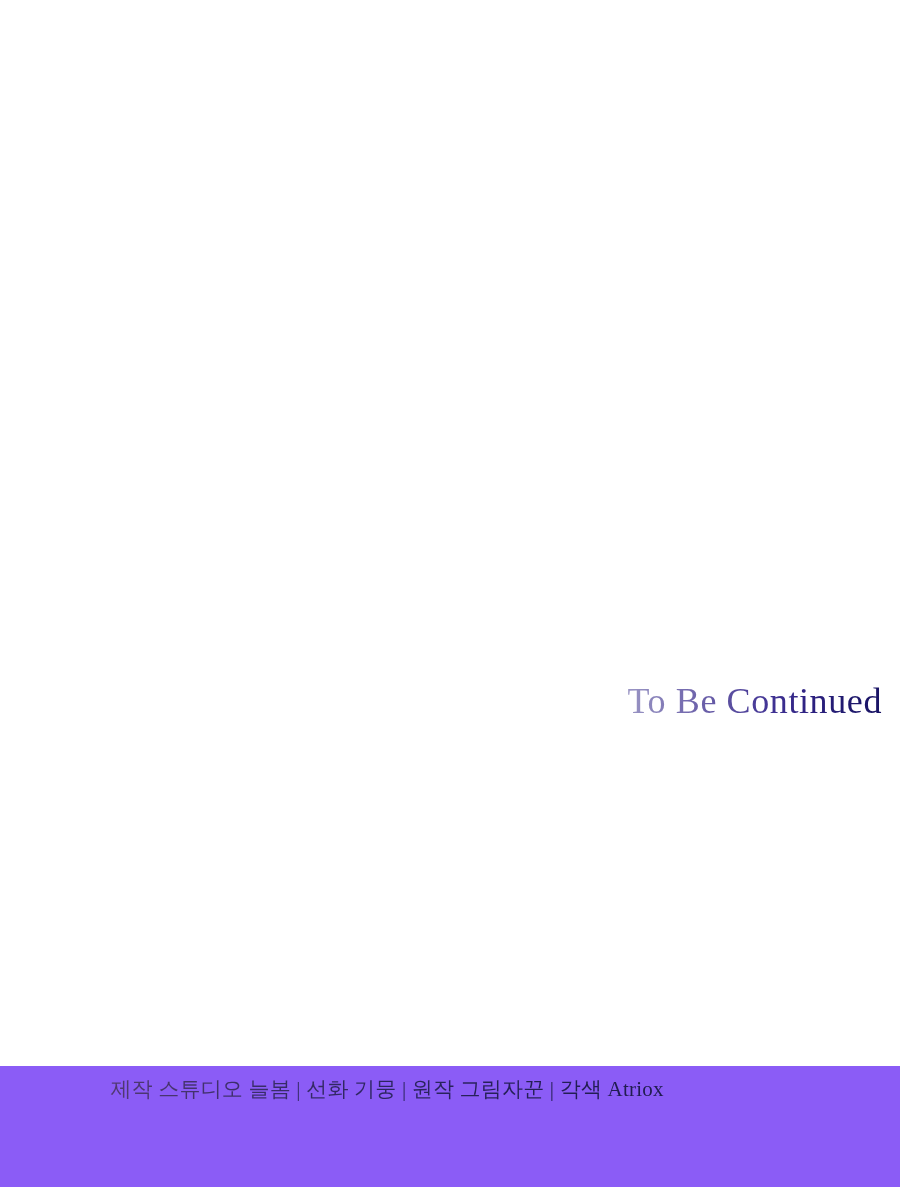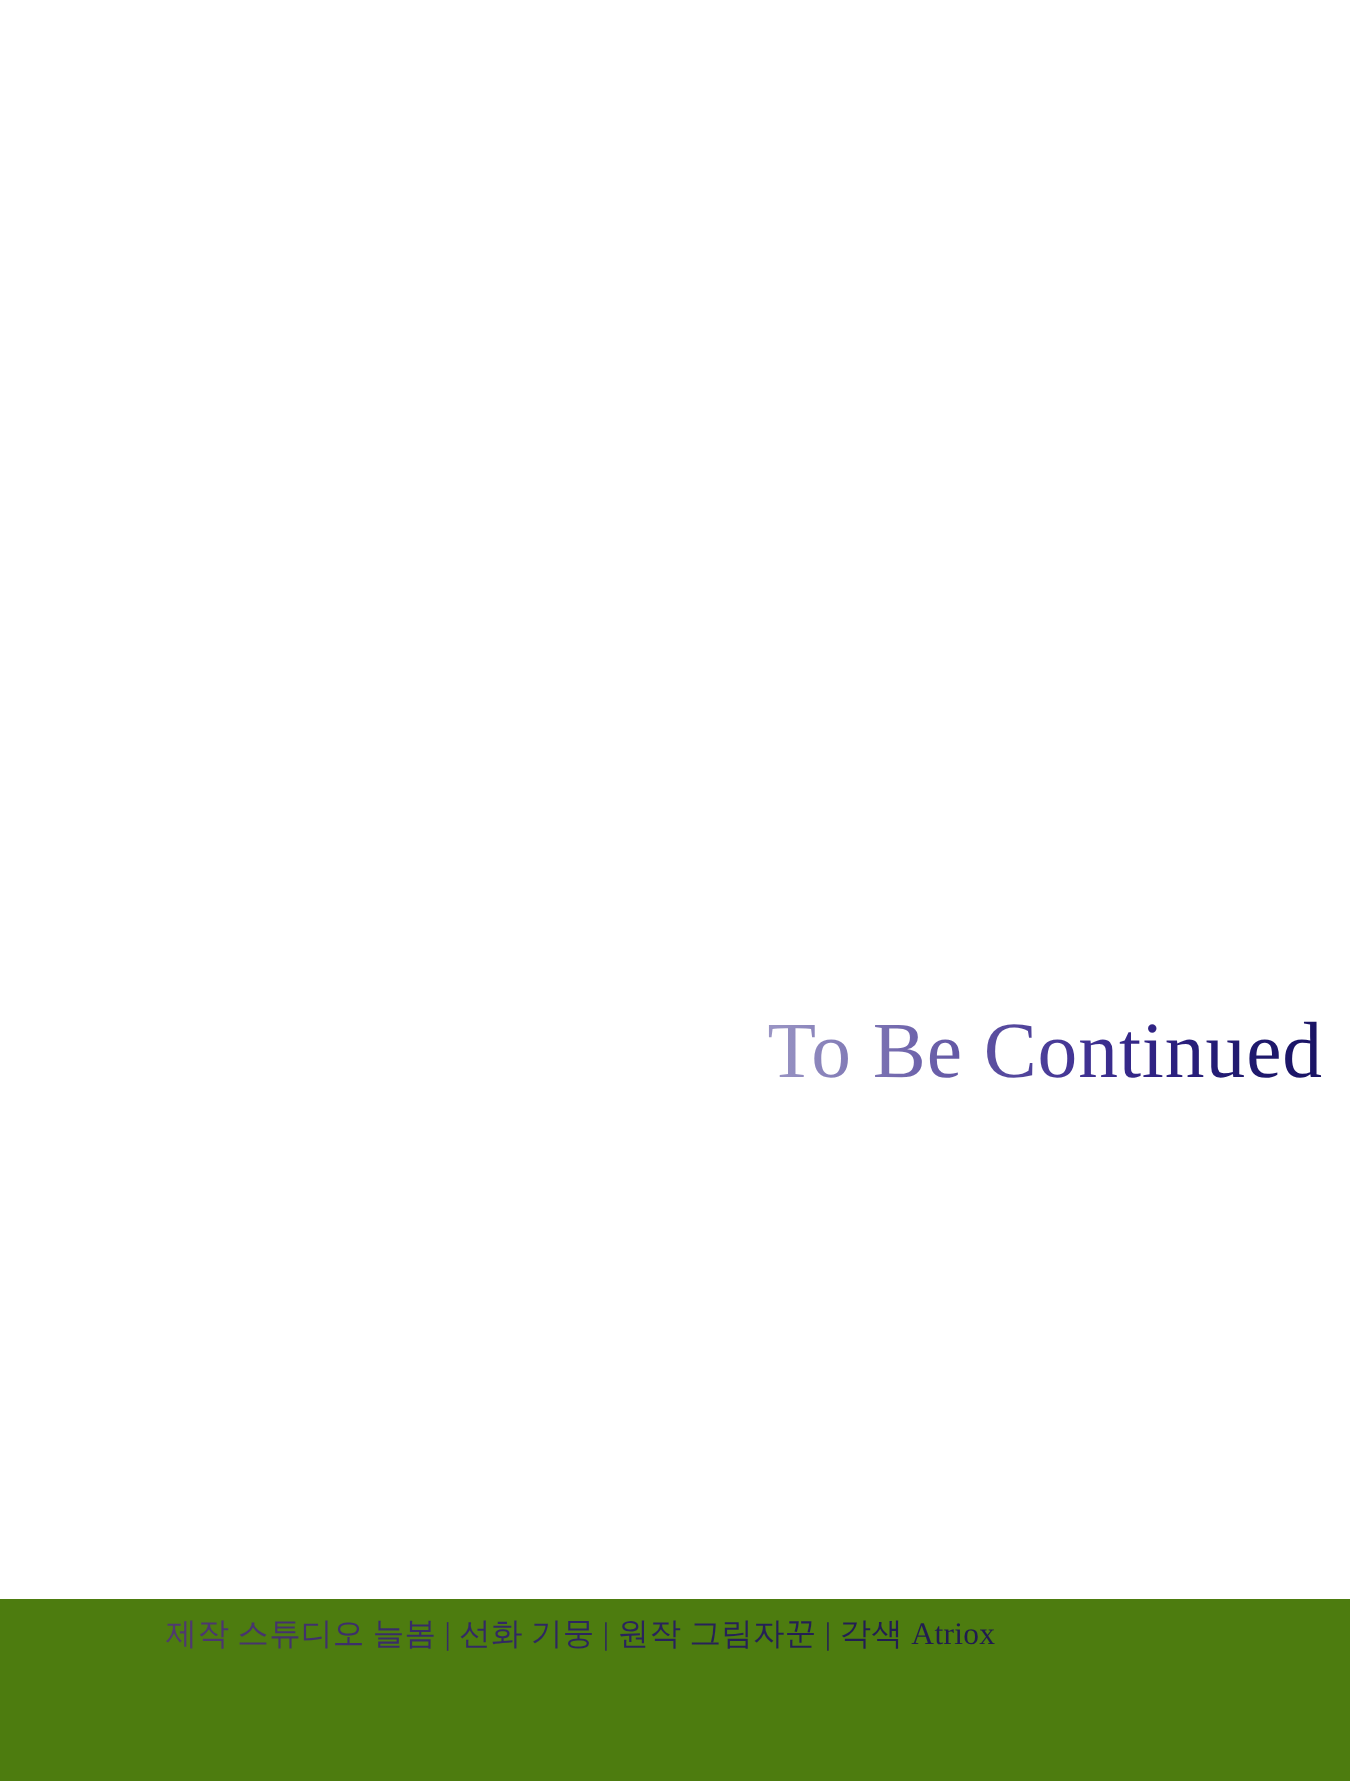--- a/index.html
+++ b/index.html
@@ -37,21 +37,21 @@
     width: 900px;
     height: 80px;
     text-align: right;
     padding-right: 18px;
     box-sizing: border-box;
   }
 
   .tbc-text {
     display: inline-block;
     font-family: "Liberation Serif", "DejaVu Serif", serif;
-    font-size: 53px;
+    font-size: 36px;
     line-height: 66px;
     letter-spacing: 0.6px;
     white-space: nowrap;
     font-weight: 400;
     background-image: linear-gradient(
         to right,
         #9a95c4 0%,
         #8a84bb 10%,
         #7369ae 24%,
         #5b4fa0 40%,
@@ -76,21 +76,21 @@
     background: #ffffff;
   }
 
   
   .credits-strip {
     position: absolute;
     left: 0;
     top: 1066px;
     width: 900px;
     height: 121px;
-    background: #4d7c0f;
+    background: #8b5cf6;
   }
 
   .credits-block {
     position: absolute;
     left: 52px;
     top: 6px;
     width: 670px;
     text-align: center;
   }
 

